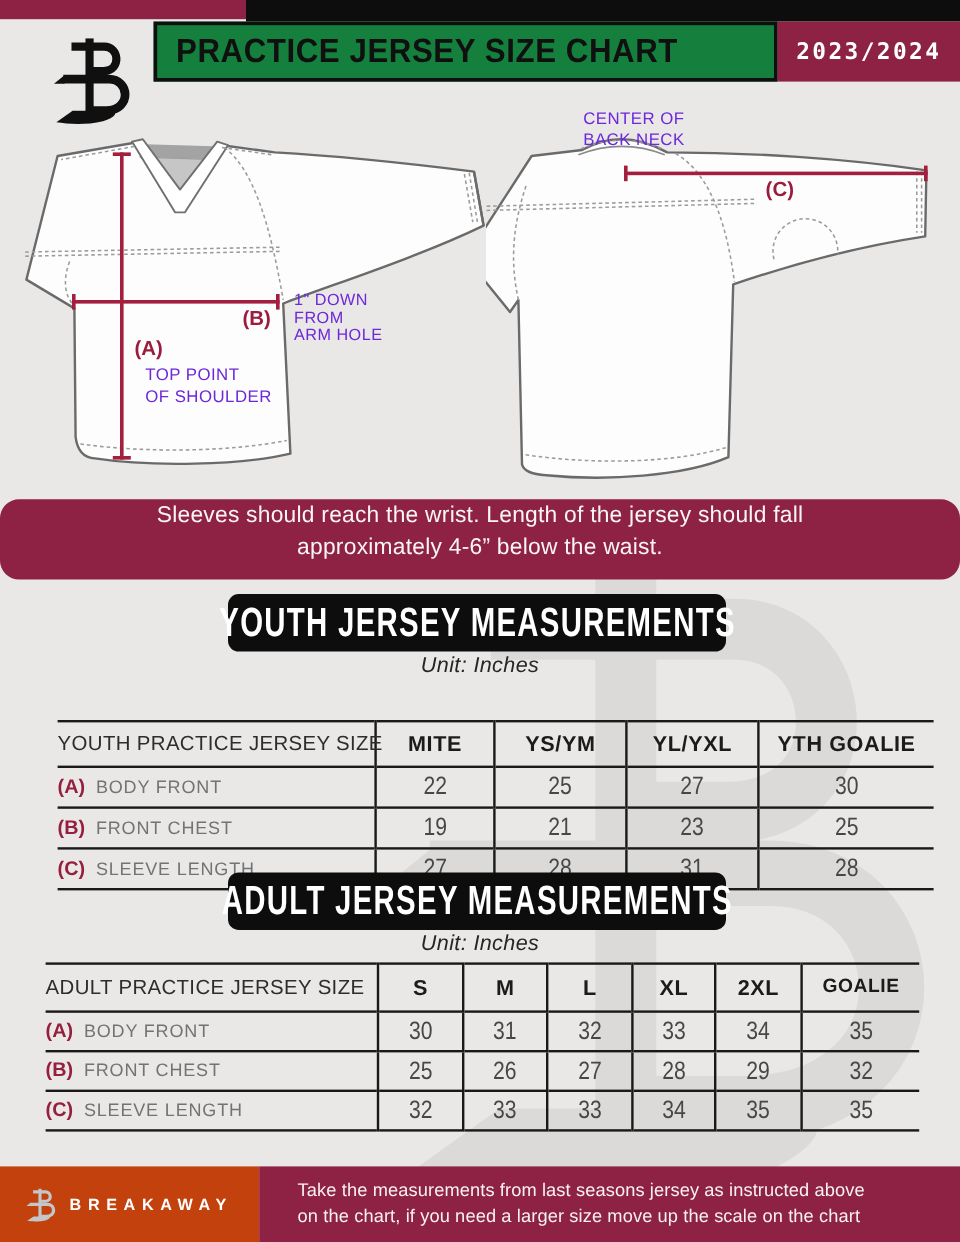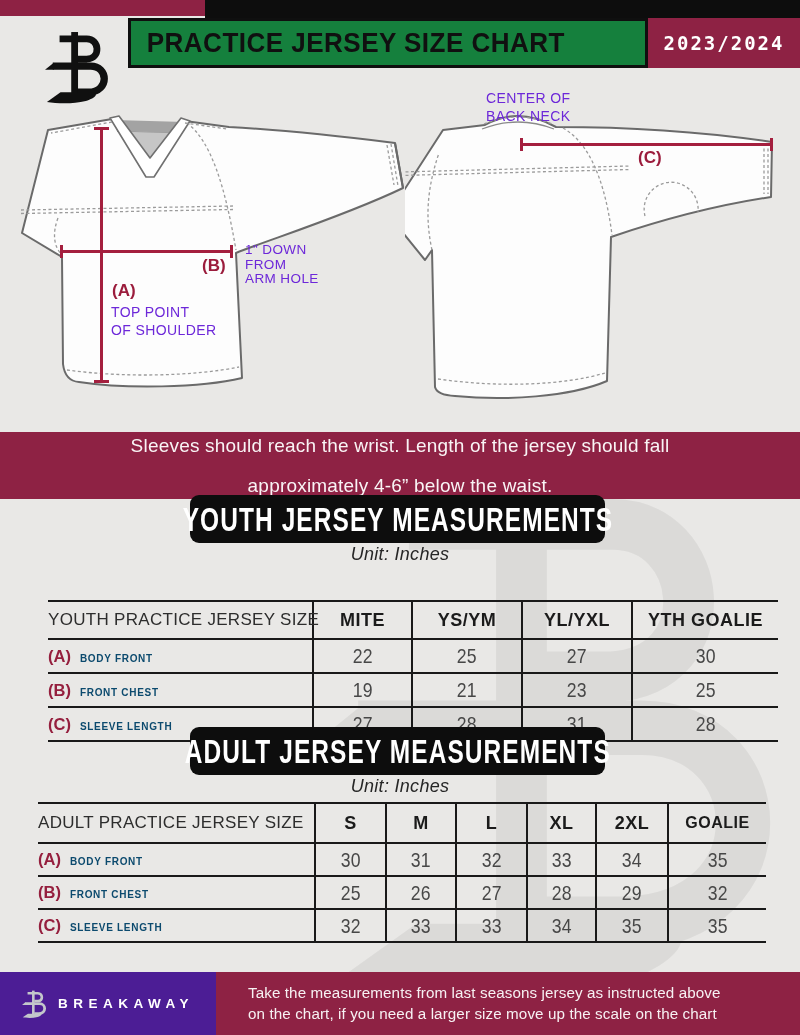--- a/index.html
+++ b/index.html
@@ -22,44 +22,44 @@
   .mline{position:absolute;background:#a41f3e;}
   .mline.h::before,.mline.h::after{content:"";position:absolute;width:3px;height:13px;top:-5px;background:#a41f3e;}
   .mline.h::before{left:0;} .mline.h::after{right:0;}
   .mline.v::before,.mline.v::after{content:"";position:absolute;height:3px;width:15px;left:-6px;background:#a41f3e;}
   .mline.v::before{top:0;} .mline.v::after{bottom:0;}
   .key-label{position:absolute;font-size:17px;font-weight:700;color:#9b1c3c;}
   .note{position:absolute;color:#6d28d9;white-space:pre-line;letter-spacing:.4px;}
   .note.small{font-size:13.5px;line-height:14.5px;}
   .note.mid{font-size:14px;line-height:17.5px;}
   
-  .banner{position:absolute;left:0;top:432px;width:800px;height:67px;background:#8e2244;
-          display:flex;flex-direction:column;align-items:center;justify-content:space-between;}
+  .banner{position:absolute;left:0;top:416px;width:800px;height:67px;background:#8e2244;
+          display:flex;flex-direction:column;align-items:center;justify-content:flex-start;border-radius:16px;}
   .banner div{color:#f9f4f5;font-size:19px;line-height:27px;letter-spacing:.2px;}
   
   .section-title{position:absolute;left:190px;width:415px;height:48px;background:#0d0d0d;border-radius:9px;
                  display:flex;align-items:center;justify-content:center;}
   .section-title span{display:inline-block;transform:scaleX(.72);font-size:34px;font-weight:700;
                       letter-spacing:1.5px;color:#ffffff;white-space:nowrap;}
   .unit{position:absolute;left:0;width:800px;text-align:center;font-style:italic;font-weight:400;
         font-size:18px;color:#262626;letter-spacing:.3px;}
   
   table.size{position:absolute;border-collapse:collapse;table-layout:fixed;}
   table.size tr{border-top:2px solid #191919;}
   table.size{border-bottom:2px solid #191919;}
   table.size td{padding:0;vertical-align:middle;background:transparent;}
   td.vcell{border-left:2px solid #191919;text-align:center;}
   td.lcell{padding-left:22px;text-align:left;white-space:nowrap;}
   td.lhead{padding-left:12px;text-align:left;font-size:17px;color:#2d2d2d;letter-spacing:.3px;white-space:nowrap;}
   .szhead{font-size:18px;font-weight:700;color:#1b1b1b;letter-spacing:.5px;}
   .num{display:inline-block;transform:scaleX(.84);font-size:21px;color:#474747;}
   .rowkey{font-size:16.5px;font-weight:700;color:#951f3e;}
-  .rowlabel{font-size:10px;color:#0c4a6e;letter-spacing:.7px;margin-left:9px;font-weight:bold;}
-  
-  .footer-black{position:absolute;left:0;top:972px;width:216px;height:63px;background:#4c1d95;
+  .rowlabel{font-size:15px;color:#737373;letter-spacing:.7px;margin-left:9px;}
+  
+  .footer-black{position:absolute;left:0;top:972px;width:216px;height:63px;background:#c2410c;
                 display:flex;align-items:center;}
   .footer-brand{color:#ffffff;font-size:13.5px;font-weight:700;letter-spacing:5.5px;margin-left:10px;}
   .footer-maroon{position:absolute;left:216px;top:972px;width:584px;height:63px;background:#8e2244;
                  display:flex;flex-direction:column;justify-content:center;padding-left:32px;box-sizing:border-box;}
   .footer-maroon div{color:#f7f1f3;font-size:15.2px;line-height:20.5px;letter-spacing:.1px;}
   
   .watermark{position:absolute;left:300px;top:430px;width:640px;height:610px;opacity:.055;pointer-events:none;}
 </style>
 </head>
 <body>
@@ -142,21 +142,21 @@
   <div class="mline h" style="left:520px;top:143px;width:253px;height:3px"></div>
 
   <div class="note mid" style="left:486px;top:90px">CENTER OF
 BACK NECK</div>
   <div class="key-label" style="left:638px;top:148px">(C)</div>
   <div class="key-label" style="left:202px;top:256px">(B)</div>
   <div class="note small" style="left:245px;top:243px">1" DOWN
 FROM
 ARM HOLE</div>
   <div class="key-label" style="left:112px;top:281px">(A)</div>
-  <div class="note mid" style="left:111px;top:304px">TOP POINT
+  <div class="note mid" style="left:121px;top:304px">TOP POINT
 OF SHOULDER</div>
 
   <div class="banner">
     <div>Sleeves should reach the wrist. Length of the jersey should fall</div>
     <div>approximately 4-6” below the waist.</div>
   </div>
 
   <div class="section-title" style="top:495px">
     <span>YOUTH JERSEY MEASUREMENTS</span>
   </div>

